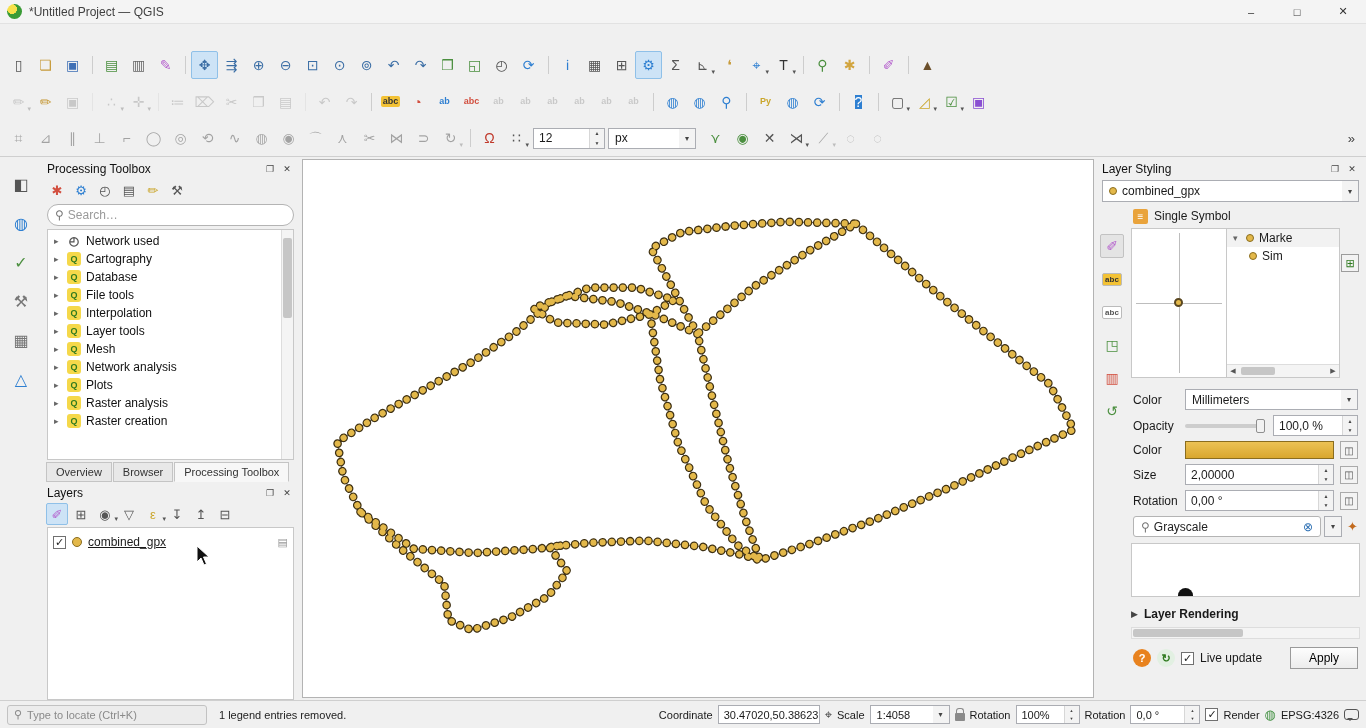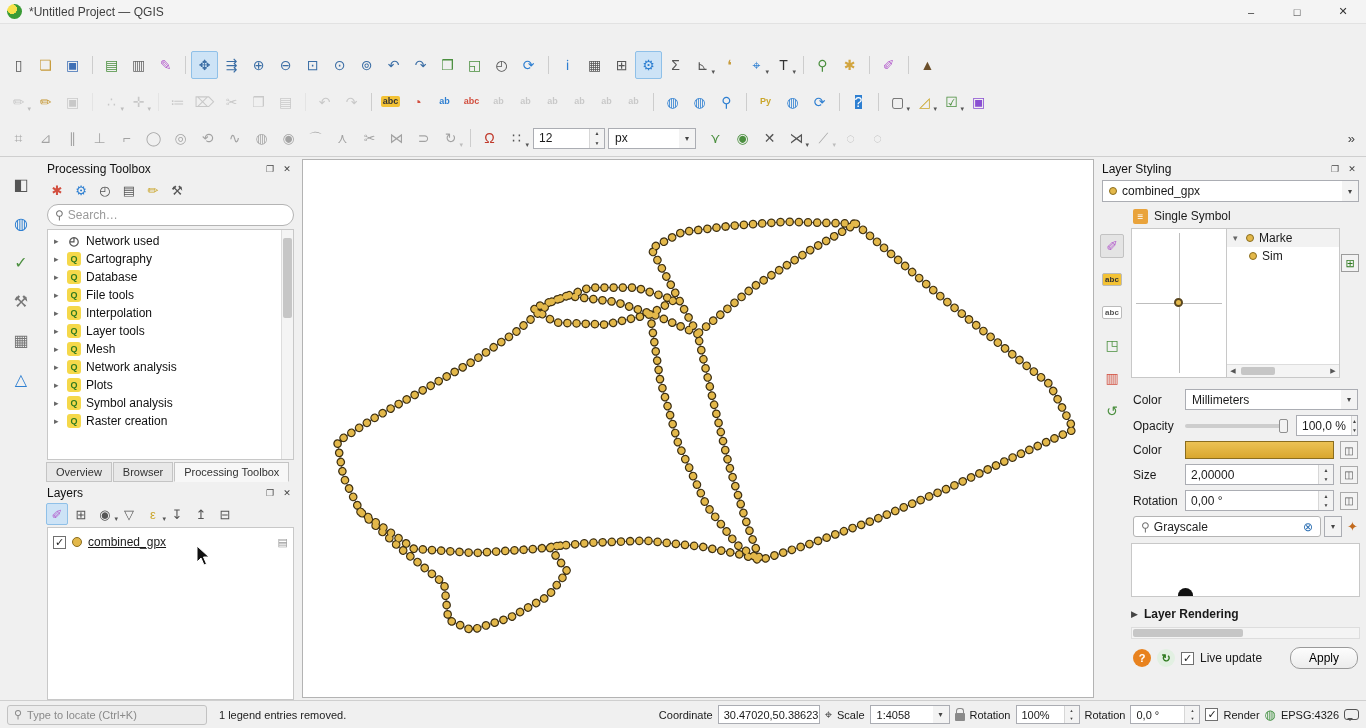--- a/index.html
+++ b/index.html
@@ -110,41 +110,41 @@
 .hscroll .harrow{width:12px;text-align:center}
 .hscroll .track{flex:1;position:relative;height:100%}
 .hscroll .thumb{position:absolute;top:2px;bottom:2px;left:2px;width:34px;background:#c6c6c6;border-radius:2px}
 .sym-btns{width:20px;display:flex;flex-direction:column;align-items:center;padding-top:26px}
 .sym-btns button{width:18px;height:18px;border:1px solid #9c9c9c;background:#f3f3f3;color:#2f7a1f;font-size:11px;line-height:1}
 .srow{display:flex;align-items:center;gap:6px;margin:5px 2px 0 2px}
 .srow .lbl{width:46px;font-size:12px;flex:none}
 .combo.grow,.spin.grow{flex:1}
 .slider{flex:1;height:4px;background:#cdcdcd;border-radius:2px;position:relative;margin-right:2px}
 .slider .handle{position:absolute;right:0;top:-5px;width:9px;height:14px;background:#f2f2f2;border:1px solid #8f8f8f;border-radius:2px}
-.spin.w72{width:62px;flex:none}
+.spin.w72{width:85px;flex:none}
 .color-btn{flex:1;height:18px;border:1px solid #8a6d1f;background:linear-gradient(#ecc255,#d9a72e)}
 .dd-override{width:18px;height:18px;border:1px solid #aaa;background:#f3f3f3;color:#555;font-size:10px;flex:none}
 .srow.ramp{gap:3px}
 .search-box.grow{flex:1;margin:0;border-radius:3px;height:21px;color:#222}
 .search-box .phv{font-size:12px;color:#222}
 .search-box .clear{margin-left:auto;border:none;background:none;color:#2c6fb3;font-size:12px}
 .ddbtn{width:18px;height:21px;border:1px solid #abadb3;background:#f3f3f3;font-size:8px;color:#444}
 .mini-ico{font-size:13px;color:#c26a1e;padding-left:2px}
 .symbol-list{height:54px;margin-top:6px;background:#fff;border:1px solid #c8c8c8;position:relative;overflow:hidden}
 .black-dot{position:absolute;left:46px;bottom:-7px;width:15px;height:15px;background:#111;border-radius:50%}
 .rendering-header{display:flex;align-items:center;gap:6px;height:22px;margin-top:6px;font-size:12px}
 .rendering-header .tw{font-size:9px;color:#444}
 .hscroll2{height:12px;background:#f4f4f4;border:1px solid #ddd;position:relative;margin-top:2px}
 .hscroll2 .thumb{position:absolute;top:1px;bottom:1px;left:1px;width:110px;background:#c6c6c6;border-radius:2px}
 .styling-footer{display:flex;align-items:center;gap:6px;margin:8px 2px 6px 2px}
 .round-ico{width:18px;height:18px;border-radius:50%;border:none;font-size:11px;display:flex;align-items:center;justify-content:center}
 .round-ico.help{background:#e8821e;color:#fff;font-weight:700}
 .round-ico.reset{background:#e2f0e2;color:#2f7a1f;font-weight:700}
 .fl-label{font-size:12px}
-.apply-btn{margin-left:auto;padding:3px 18px;border:1px solid #9a9a9a;background:linear-gradient(#fdfdfd,#ececec);font-size:12px;border-radius:10px}
+.apply-btn{margin-left:auto;padding:3px 18px;border:1px solid #9a9a9a;background:linear-gradient(#fdfdfd,#ececec);font-size:12px;border-radius:0}
 
 
 .statusbar{height:28px;display:flex;align-items:center;gap:6px;padding:0 7px;border-top:1px solid #cfcfcf;background:#f0f0f0;font-size:11px}
 .locate{width:200px;height:20px;display:flex;align-items:center;gap:5px;background:#ececec;border:1px solid #c2c2c2;border-radius:3px;padding:0 6px;color:#8a8a8a}
 .sb-msg{color:#222;margin-left:6px}
 .sb-right{margin-left:auto;display:flex;align-items:center;gap:5px}
 .sb-box{height:19px;display:flex;align-items:center;background:#fff;border:1px solid #abadb3;padding:0 5px}
 .sb-box.coord{width:102px}
 .sb-combo{width:80px;height:19px}
 .sb-spin{height:19px}
@@ -586,21 +586,21 @@
               <span class="tl">Network analysis</span>
             </div>
             <div class="tree-row icon-provider">
               <span class="tw">▸</span>
               <span class="tree-ic"></span>
               <span class="tl">Plots</span>
             </div>
             <div class="tree-row icon-provider">
               <span class="tw">▸</span>
               <span class="tree-ic"></span>
-              <span class="tl">Symbol analysis</span>
+              <span class="tl">Raster analysis</span>
             </div>
             <div class="tree-row icon-provider">
               <span class="tw">▸</span>
               <span class="tree-ic"></span>
               <span class="tl">Raster creation</span>
             </div>
         </div>
         <div class="vscroll">
             <div class="thumb"></div>
           </div>

